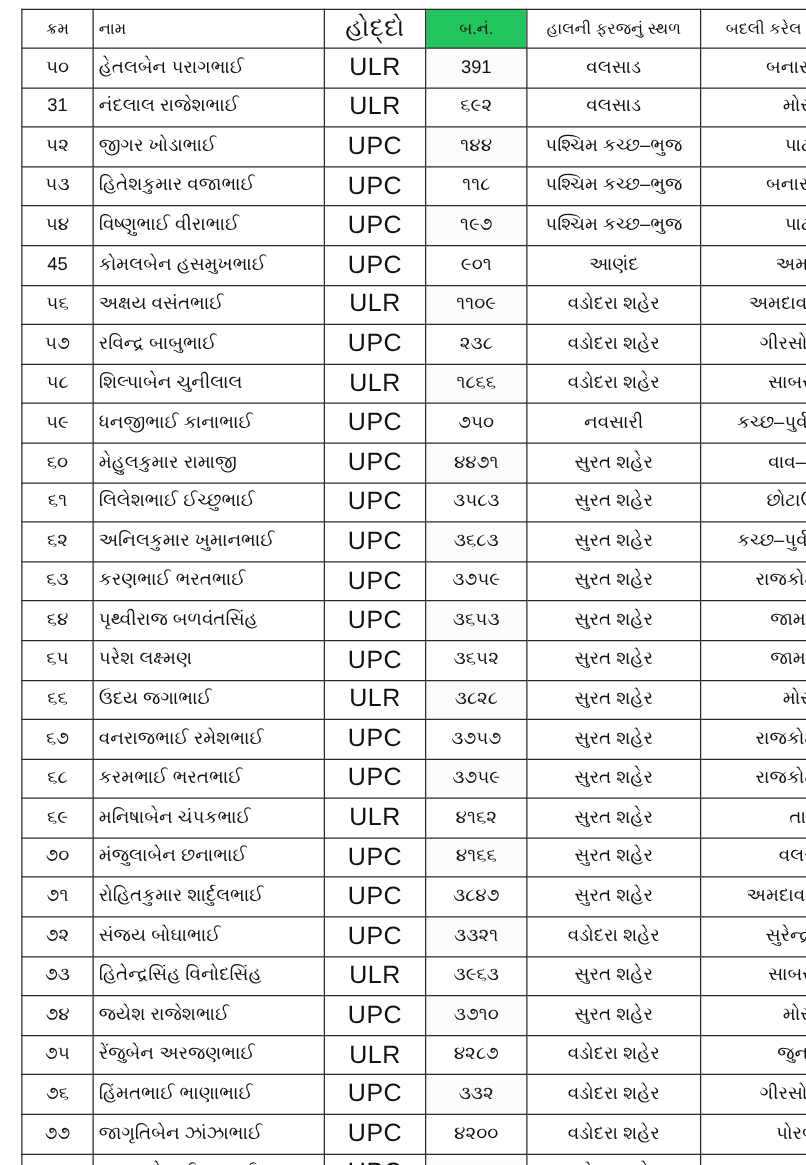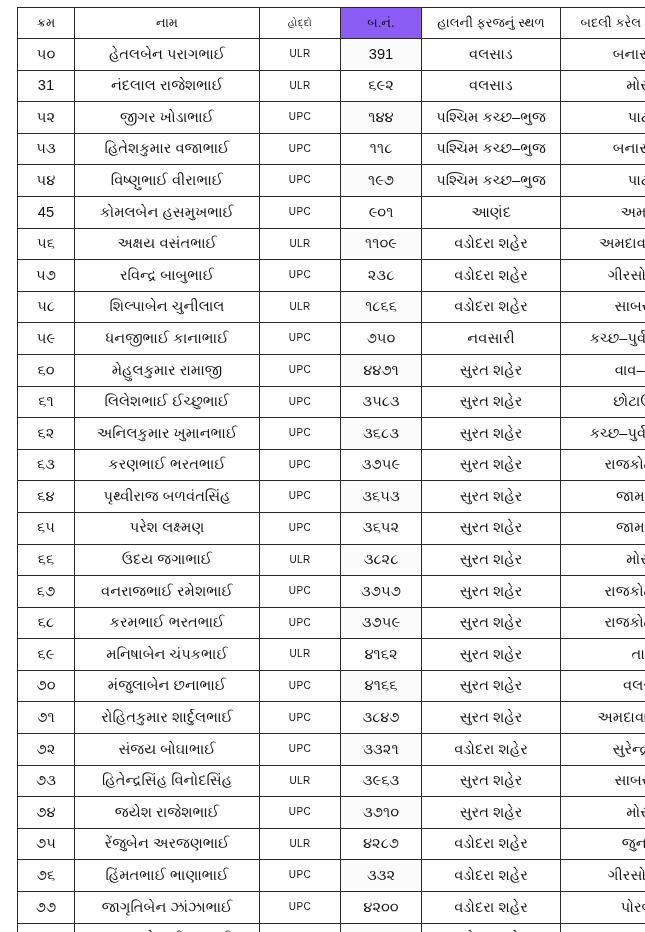--- a/index.html
+++ b/index.html
@@ -37,30 +37,30 @@
     white-space: nowrap;
     overflow: hidden;
   }
   thead th {
     height: 30px;
     font-size: 13px;
     text-align: center;
     background: #ffffff;
   }
   thead th.shaded {
-    background: #8b5cf6;
+    background: #22c55e;
   }
   tbody td {
     height: 30.6px;
     font-size: 14.7px;
   }
   
   .col-sr    { width: 48px;  text-align: center; }
-  .col-name  { width: 176px; text-align: center; padding-left: 9px; }
-  .col-desig { width: 72px;  text-align: center; font-size: 10px; letter-spacing: .4px; margin-top: 32px; }
+  .col-name  { width: 176px; text-align: left; padding-left: 9px; }
+  .col-desig { width: 72px;  text-align: center; font-size: 20px; letter-spacing: .4px; margin-top: 32px; }
   .col-badge { width: 72px;  text-align: center; }
   .col-place { width: 130px; text-align: center; }
   .col-dest  { width: 160px; text-align: center; }
   tbody tr:nth-child(odd) td.col-badge { background: #fbfbfb; }
 </style>
 </head>
 <body>
 
 <div class="sheet">
   <table class="transfer-table">

